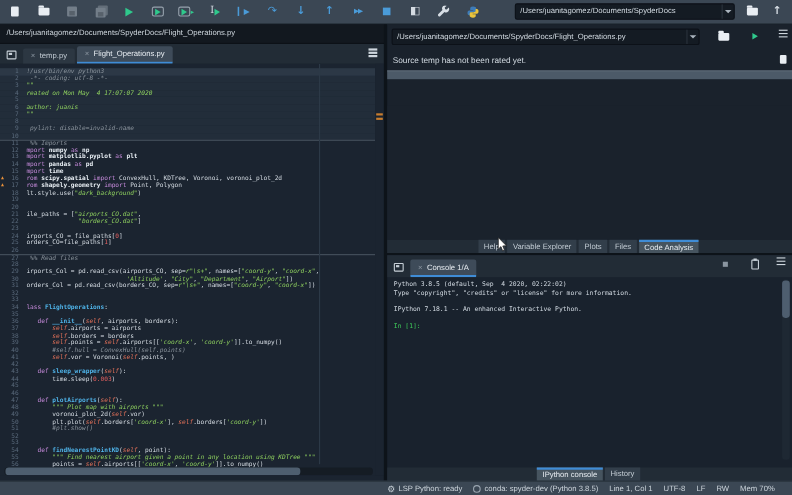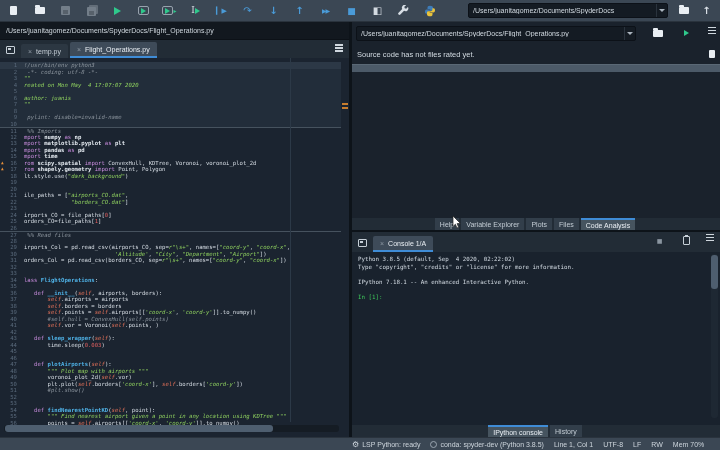--- a/index.html
+++ b/index.html
@@ -321,21 +321,21 @@
           <span class="tbicon">
               <span class="g-play sm"></span>
             </span>
           <span class="tbicon g-hamb">
               <i></i>
               <i></i>
               <i></i>
             </span>
         </div>
         <div class="an-msg">
-          <span>Source code has not files rated yet.</span>
+          <span>Source temp has not been rated yet.</span>
           <span class="g-page sm"></span>
         </div>
         <div class="an-header"></div>
         <div class="an-body"></div>
         <div class="pane-tabs" id="analysis-tabs">
             <span class="ptab">Help</span>
             <span class="ptab">Variable Explorer</span>
             <span class="ptab">Plots</span>
             <span class="ptab">Files</span>
             <span class="ptab active">Code Analysis</span>

